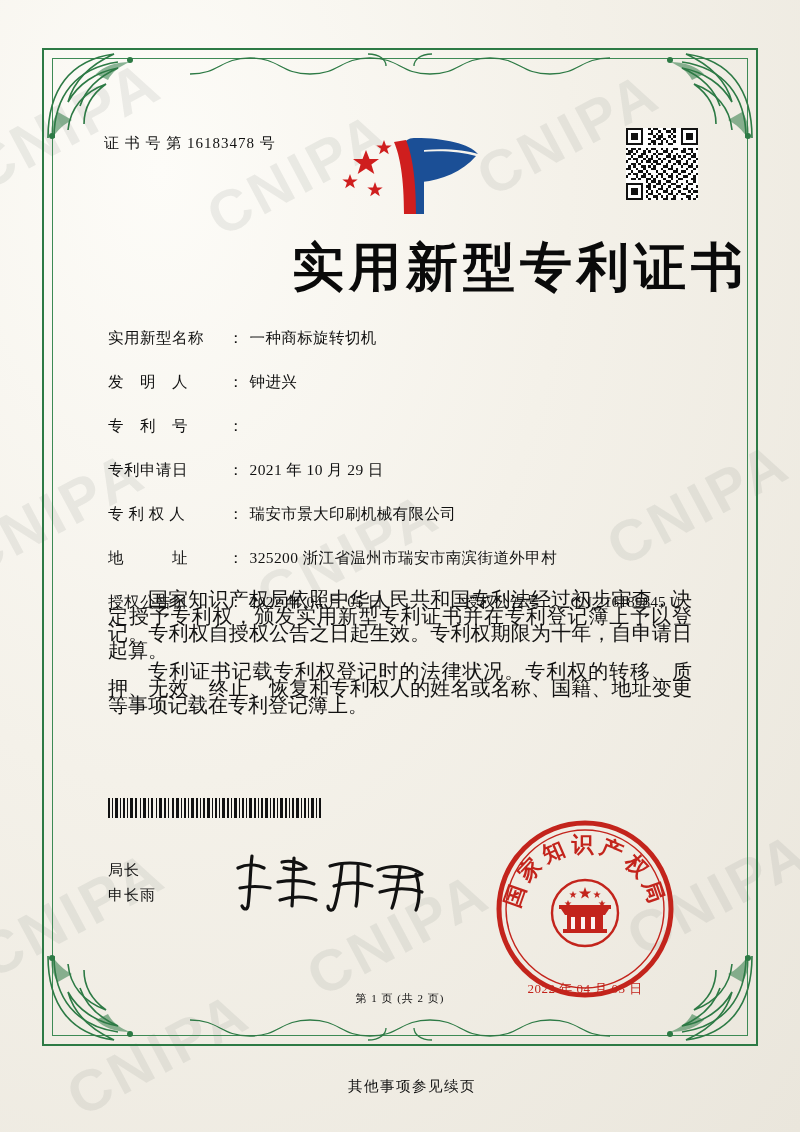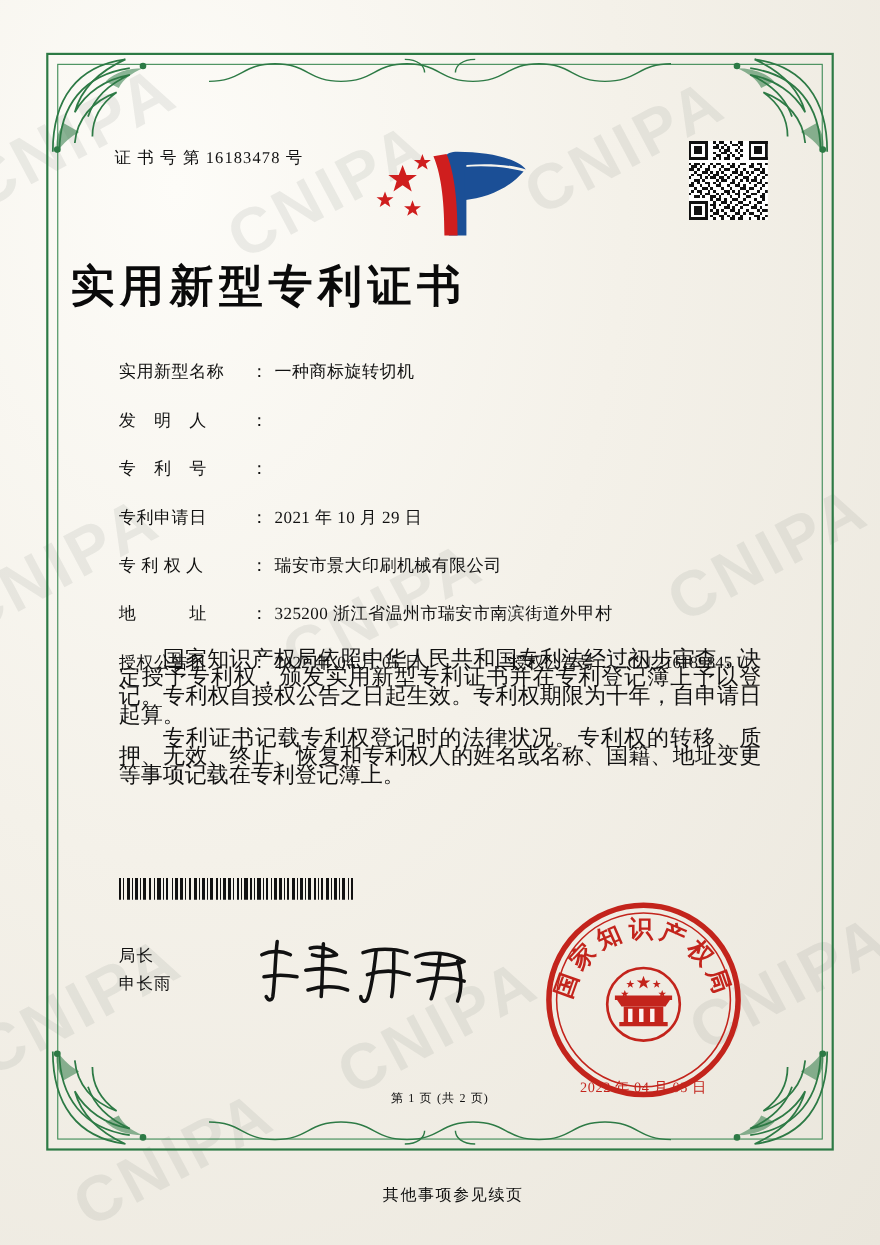--- a/index.html
+++ b/index.html
@@ -102,24 +102,24 @@
     top: 70px;
     width: 72px;
     height: 72px;
   }
   .qr svg { width:100%; height:100%; display:block; }
 
   .title {
     position: absolute;
     left: 12px; right: 0;
     top: 175px;
-    text-align: left;
+    text-align: right;
     font-family: "DejaVu Serif", "Liberation Serif", serif;
     font-weight: bold;
-    font-size: 40px;
+    font-size: 52px;
     letter-spacing: 5px;
     color: #0a0a0a;
   }
 
   .fields {
     position: absolute;
     left: 56px;
     right: 56px;
     top: 270px;
     font-size: 15.5px;
@@ -561,20 +561,21 @@
 
     <div class="fields">
       <div class="field-row">
         <span class="f-label">实用新型名称</span>
         <span class="f-colon">：</span>
         <span class="f-value">一种商标旋转切机</span>
       </div>
       <div class="field-row">
         <span class="f-label">发　明　人</span>
         <span class="f-colon">：</span>
+        <span class="f-value">钟进兴</span>
       </div>
       <div class="field-row">
         <span class="f-label">专　利　号</span>
         <span class="f-colon">：</span>
       </div>
       <div class="field-row">
         <span class="f-label">专利申请日</span>
         <span class="f-colon">：</span>
         <span class="f-value">2021 年 10 月 29 日</span>
       </div>

